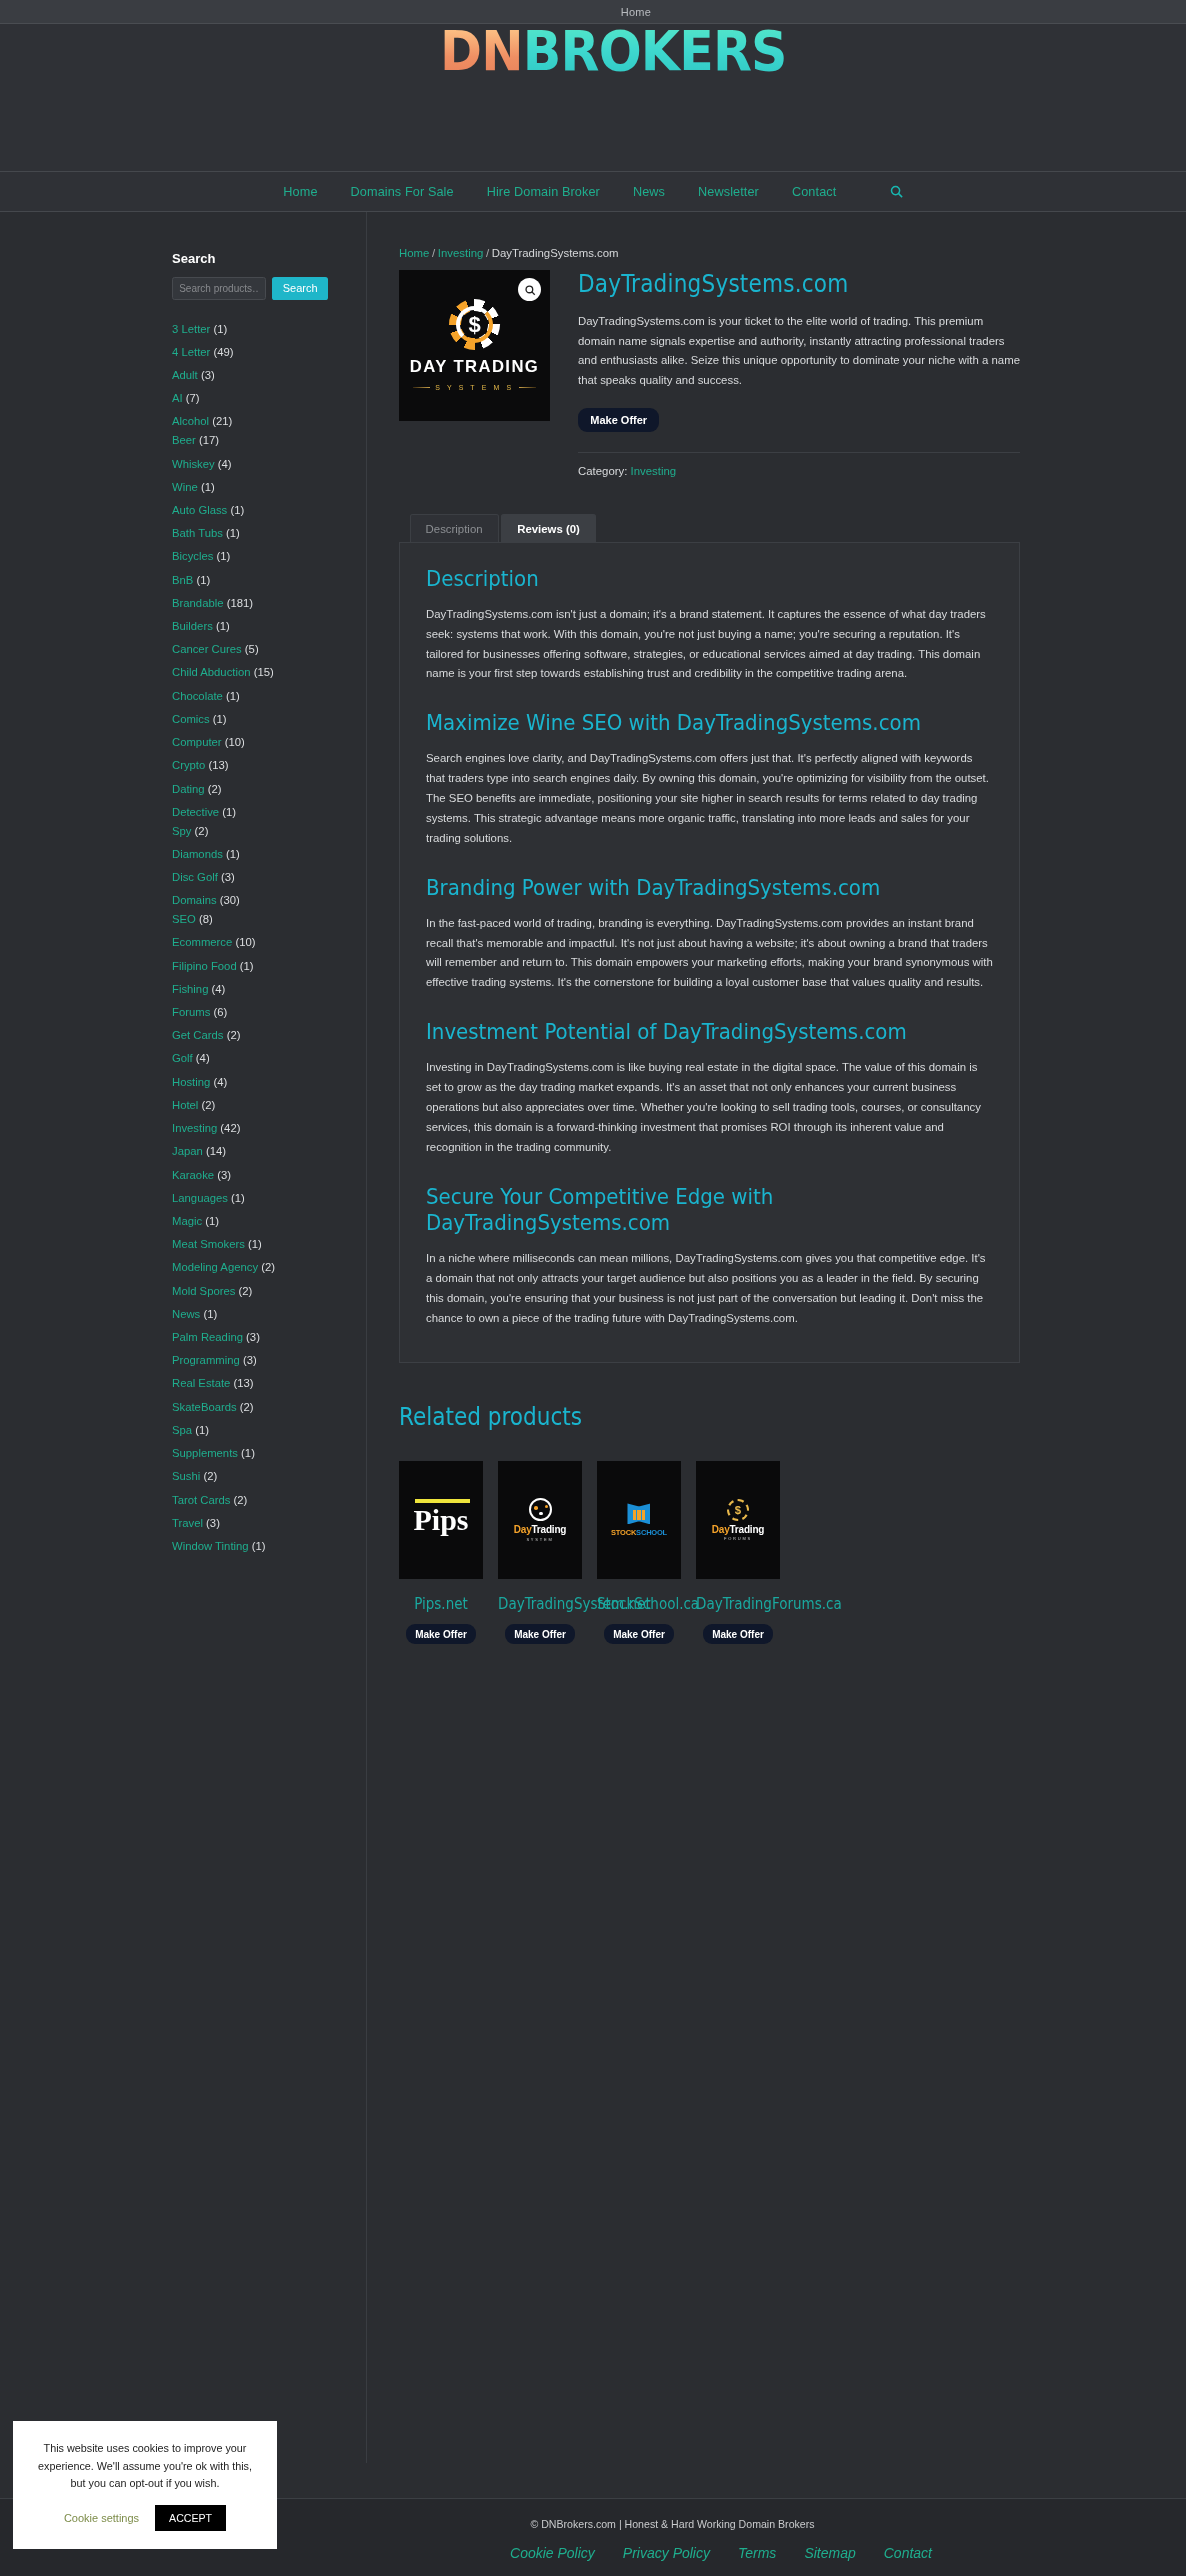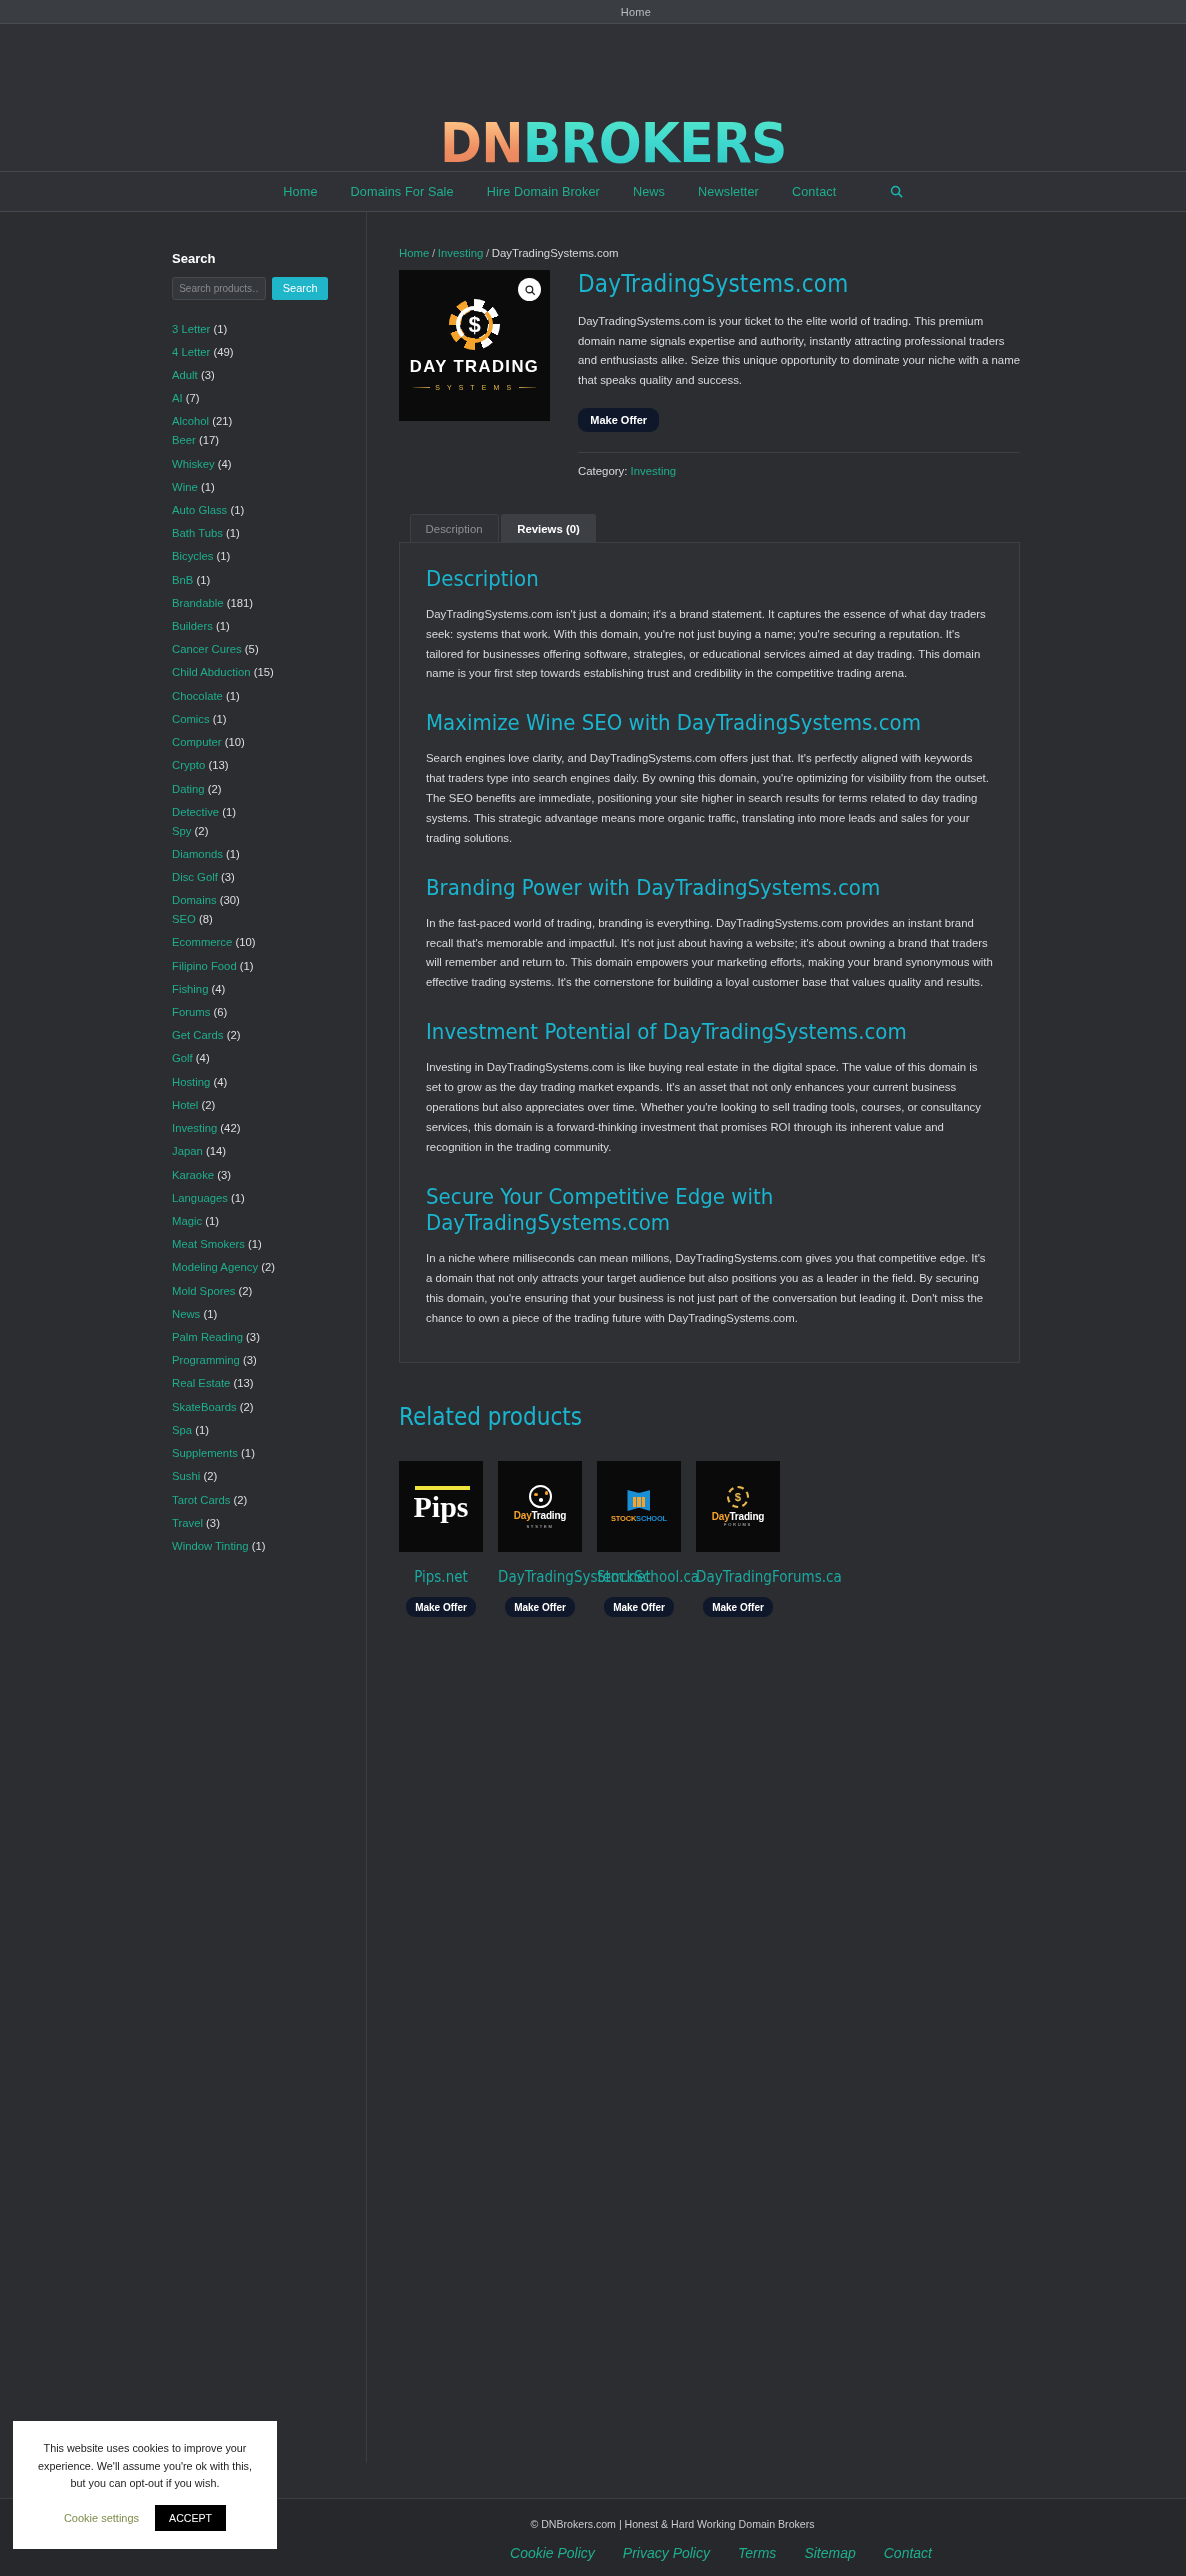--- a/index.html
+++ b/index.html
@@ -26,21 +26,21 @@
     font-size: 11px;
     text-decoration: none;
     letter-spacing: 0.2px;
   }
 
   
   .masthead {
     height: 148px;
     background: #2f3136;
     display: flex;
-    align-items: flex-end;
+    align-items: flex-start;
     justify-content: center;
     border-bottom: 0.9px solid #45484d;
     padding-left: 40px;
   }
   .logo {
     font-family: "DejaVu Sans", sans-serif;
     font-weight: 700;
     font-size: 55px;
     letter-spacing: -0.9px;
     line-height: 1;
@@ -301,21 +301,21 @@
   .related h2 {
     color: #1ab5cf;
     font-size: 24px;
     font-weight: 400;
     margin-bottom: 30px;
     font-family: "DejaVu Sans Condensed", "Liberation Sans", sans-serif;
   }
   .rel-grid { display: flex; gap: 15px; }
   .rel-card { width: 84px; flex: 0 0 84px; text-align: center; }
   .rel-thumb {
-    width: 84px; height: 91px;
+    width: 84px; height: 118px;
     background: #0a0a0b;
     display: flex; align-items: center; justify-content: center;
     overflow: hidden;
     margin-bottom: 15px;
     cursor: pointer;
   }
   .rel-name {
     color: #1aa9a0;
     font-size: 15px;
     line-height: 1.35;

